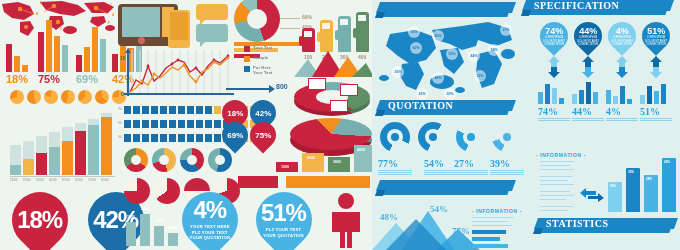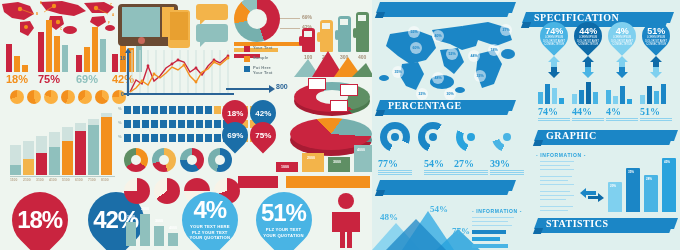--- a/index.html
+++ b/index.html
@@ -566,21 +566,21 @@
   <div class="mappin" style="left:468px; top:50px; width:12px; height:12px;">44%</div>
   <div class="mappin" style="left:488px; top:44px; width:12px; height:12px;">18%</div>
   <div class="mappin" style="left:500px; top:24px; width:12px; height:12px;">27%</div>
   <div class="mappin" style="left:474px; top:70px; width:12px; height:12px;">33%</div>
   <div class="mappin" style="left:408px; top:26px; width:12px; height:12px;">55%</div>
 
   <div class="ribbon" style="left:378px; top:100px; width:136px;">
     <div class="rib-main"></div>
       <div class="rib-line"></div>
       <div class="rib-tab"></div>
-    <div class="ribbon-title">PERCENTAGE</div>
+    <div class="ribbon-title">QUOTATION</div>
   </div>
 
   <div style="position:absolute; left:380px; top:122px; width:30px; height:30px; border-radius:50%;
               background:conic-gradient(from 200deg, #1b86c6 0 77%, #dff0ee 0);"></div>
   <div style="position:absolute; left:387px; top:129px; width:16px; height:16px; border-radius:50%; background:#dff0ee;"></div>
   <div style="position:absolute; left:391px; top:133px; width:8px; height:8px; border-radius:50%; background:#1b86c6;"></div>
 
   <div style="position:absolute; left:418px; top:122px; width:30px; height:30px; border-radius:50%;
               background:conic-gradient(from 200deg, #1b86c6 0 54%, #dff0ee 0);"></div>
   <div style="position:absolute; left:425px; top:129px; width:16px; height:16px; border-radius:50%; background:#dff0ee;"></div>
@@ -638,21 +638,21 @@
   <div class="statlbl" style="left:452px; top:226px;">77%</div>
 
   <div class="infoTitle" style="left:472px; top:208px;">- INFORMATION -</div>
   <div class="fakeline" style="left:472px; top:217px; width:42px;"></div>
   <div class="fakeline" style="left:472px; top:221px; width:36px;"></div>
   <div class="fakeline" style="left:472px; top:225px; width:40px;"></div>
   <div style="position:absolute;left:472px;top:230px;width:34px;height:4px;background:#1b86c6;"></div>
   <div style="position:absolute;left:472px;top:237px;width:28px;height:4px;background:#2aa3dd;"></div>
   <div style="position:absolute;left:472px;top:244px;width:36px;height:4px;background:#49b4e4;"></div>
 
-  <div class="ribbon" style="left:524px; top:0px; width:148px;margin-top:12px;">
+  <div class="ribbon" style="left:524px; top:0px; width:148px;">
     <div class="rib-main"></div>
       <div class="rib-line"></div>
       <div class="rib-tab"></div>
     <div class="ribbon-title">SPECIFICATION</div>
   </div>
 
   <div class="specCircle" style="left:540px; top:22px; width:28px; height:28px; background:#49b4e4;">
     <div class="ci">
       <div class="cn">74%</div>
       <div class="ct" style="white-space:pre-line;">LOREM IPSUM
@@ -741,26 +741,20 @@
     <div class="pctnum">4%</div>
     <div class="pctline"></div>
       <div class="pctline"></div>
   </div>
   <div class="pctbox" style="left:640px; top:106px; width:32px;">
     <div class="pctnum">51%</div>
     <div class="pctline"></div>
       <div class="pctline"></div>
   </div>
 
-  <div class="ribbon" style="left:536px; top:130px; width:140px;">
-    <div class="rib-main"></div>
-      <div class="rib-line"></div>
-      <div class="rib-tab"></div>
-    <div class="ribbon-title">GRAPHIC</div>
-  </div>
 
   <div class="infoTitle" style="left:536px; top:152px;">- INFORMATION -</div>
   <div class="fakeline" style="left:540px; top:161px; width:34px;"></div>
   <div class="fakeline" style="left:540px; top:165px; width:30px;"></div>
   <div class="fakeline" style="left:540px; top:169px; width:34px;"></div>
   <div class="fakeline" style="left:540px; top:176px; width:32px;"></div>
   <div class="fakeline" style="left:540px; top:180px; width:28px;"></div>
   <div class="fakeline" style="left:540px; top:184px; width:34px;"></div>
   <div class="fakeline" style="left:540px; top:191px; width:30px;"></div>
   <div class="fakeline" style="left:540px; top:195px; width:34px;"></div>

